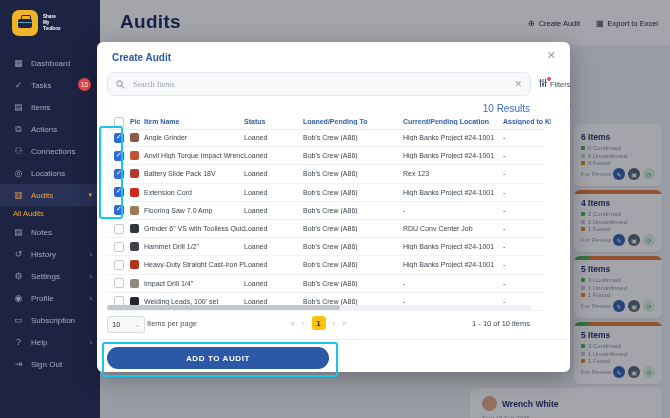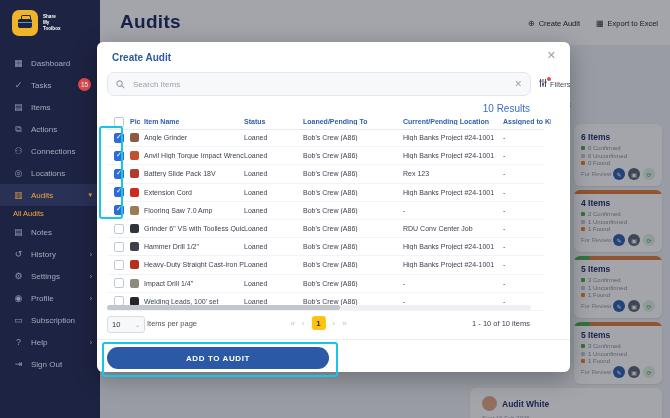--- a/index.html
+++ b/index.html
@@ -67,21 +67,21 @@
   .overlay{position:absolute;left:100px;right:0;top:0;bottom:0;background:rgba(15,18,35,.38);z-index:18;}
 
   
   .modal{position:absolute;left:97px;top:42px;width:473px;height:330px;background:#fff;border-radius:6px;
          z-index:20;box-shadow:0 6px 24px rgba(0,0,0,.3);}
   .modal-title{position:absolute;left:15px;top:10px;font-size:10px;font-weight:bold;color:#2b5aa0;}
   .modal-close{position:absolute;right:14px;top:7px;font-size:11px;color:#9aa0ad;cursor:pointer;}
   .searchbar{position:absolute;left:10px;top:30px;width:424px;height:24px;background:#f7f8fa;border:1px solid #e3e6ec;
              border-radius:7px;display:flex;align-items:center;padding:0 8px;box-sizing:border-box;gap:6px;}
   .search-input{flex:1;border:none;background:transparent;outline:none;font-size:8px;color:#333;
-                font-family:Liberation Sans, sans-serif;}
+                font-family:Liberation Serif, serif;}
   .search-input::placeholder{color:#9aa0ad;}
   .clear-x{color:#9aa0ad;font-size:9px;cursor:pointer;}
   .filters-btn{position:absolute;left:442px;top:37px;display:flex;align-items:center;gap:3px;font-size:7.5px;color:#474e5e;cursor:pointer;}
   .fdot{position:absolute;left:8px;top:-2px;width:4px;height:4px;border-radius:50%;background:#e5484d;}
   .results-label{position:absolute;right:40px;top:61px;font-size:10px;color:#3b6bc7;}
 
   .trow{display:grid;grid-template-columns:16px 14px 100px 59px 100px 100px 48px;align-items:center;
         height:17.2px;padding-left:7px;border-bottom:1px solid #f2f3f6;font-size:7px;color:#3c4350;}
   .thead{position:absolute;left:10px;top:72px;right:26px;}
   .thead .trow{color:#2f5fa5;font-weight:bold;border-bottom:1px solid #e8eaf0;height:15px;}
@@ -265,21 +265,21 @@
               </div>
             </div>
           </div>
         </div>
       </div>
 
     <div class="person-card">
       <div class="person-left">
         <div class="person-head">
           <div class="avatar"></div>
-          <div class="person-name">Audit White</div>
+          <div class="person-name">Wrench White</div>
         </div>
         <div class="person-sent">Sent 16 Feb 2026</div>
       </div>
 
     </div>
   </div>
 
   <div class="sidebar">
     <div class="logo">
       <div class="logo-box">

